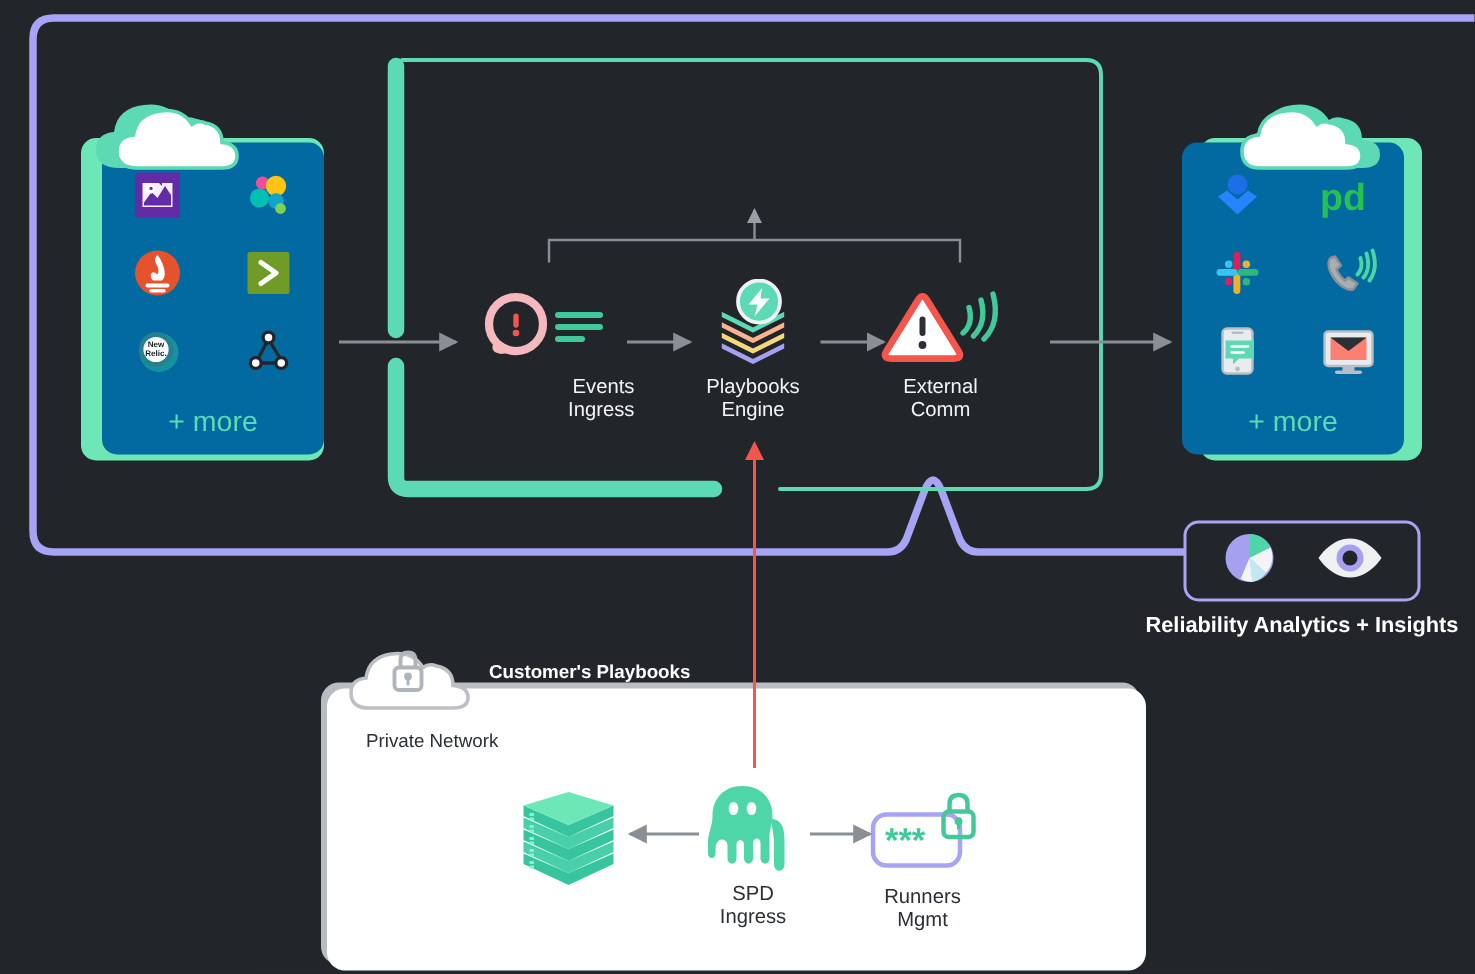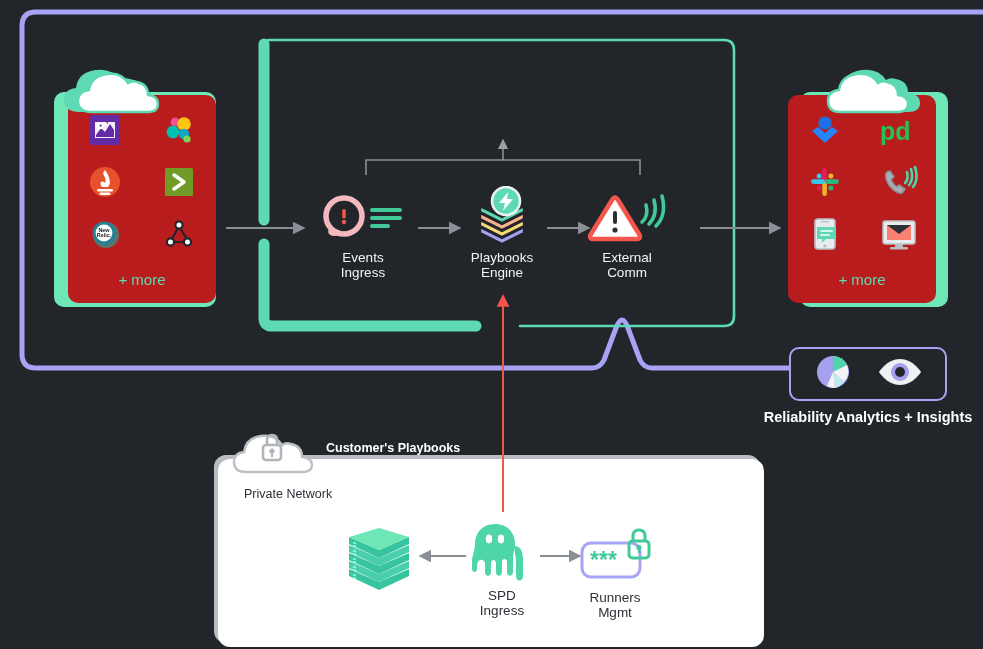--- a/index.html
+++ b/index.html
@@ -18,21 +18,21 @@
   .saas-frame {
     position: absolute;
     left: 8px; top: 4px;
     width: 992px; height: 368px;
   }
   .saas-frame svg { position:absolute; left:0; top:0; }
 
   
   .provider-card {
     position: absolute;
-    background: #b91c1c;
+    background: #0369a1;
     border-radius: 10px;
     box-sizing: border-box;
   }
   .card-shadow {
     position: absolute;
     background: #6ee7b7;
     border-radius: 10px;
   }
   .cloud-badge { position: absolute; }
 
@@ -41,21 +41,21 @@
     display: grid;
     grid-template-columns: 1fr 1fr;
     justify-items: center;
     align-items: center;
   }
   .more-label {
     position: absolute;
     width: 100%;
     text-align: center;
     color: #5ddab4;
-    font-size: 15px;
+    font-size: 19px;
   }
 
   
   .core-frame { position: absolute; left: 258px; top: 38px; width: 478px; height: 290px; }
   .core-frame svg { position:absolute; left:0; top:0; }
 
   
   .node {
     position: absolute;
     text-align: center;
@@ -301,21 +301,21 @@
   <div class="cloud-badge" style="left:822px; top:60px;">
     <svg width="108" height="56" viewBox="0 0 108 56">
       <path d="M24 52 Q8 52 8 40 Q8 29 20 28 Q22 12 40 10 Q56 8 64 20 Q68 17 74 19
                Q86 21 86 33 Q98 34 98 43 Q98 52 86 52 Z" fill="#5ddab4"></path>
       <path d="M18 52 Q6 52 6 41 Q6 31 17 30 Q19 16 35 14 Q49 12 56 23
                Q60 20 65 22 Q76 24 76 35 Q86 36 86 44 Q86 52 76 52 Z" fill="#ffffff" stroke="#5ddab4" stroke-width="2.4"></path>
     </svg>
   </div>
 
 
-  <div class="node" style="left:303px; top:192px; width:120px;">
+  <div class="node" style="left:303px; top:192px; width:120px;text-align:right;">
     <span class="glyph" style="height:58px;">
       <svg width="86" height="52" viewBox="0 0 86 52" style="display:block;margin:0 auto;">
         <path d="M43 26 A21 21 0 1 1 18 5.6 A21 21 0 0 1 43 26 Z" fill="none"></path>
         <circle cx="24" cy="24" r="18" fill="none" stroke="#f5b8bd" stroke-width="5.5"></circle>
         <path d="M10 34 Q5 43 14 44 Q20 44 22 40" fill="#f5b8bd"></path>
         <circle cx="24" cy="24" r="10.5" fill="#22262b"></circle>
         <rect x="22.2" y="17" width="3.6" height="9.5" rx="1.8" fill="#f4564b"></rect>
         <circle cx="24" cy="30" r="2.2" fill="#f4564b"></circle>
         <g stroke="#41c99a" stroke-width="4" stroke-linecap="round">
           <path d="M52 18 L80 18"></path>

